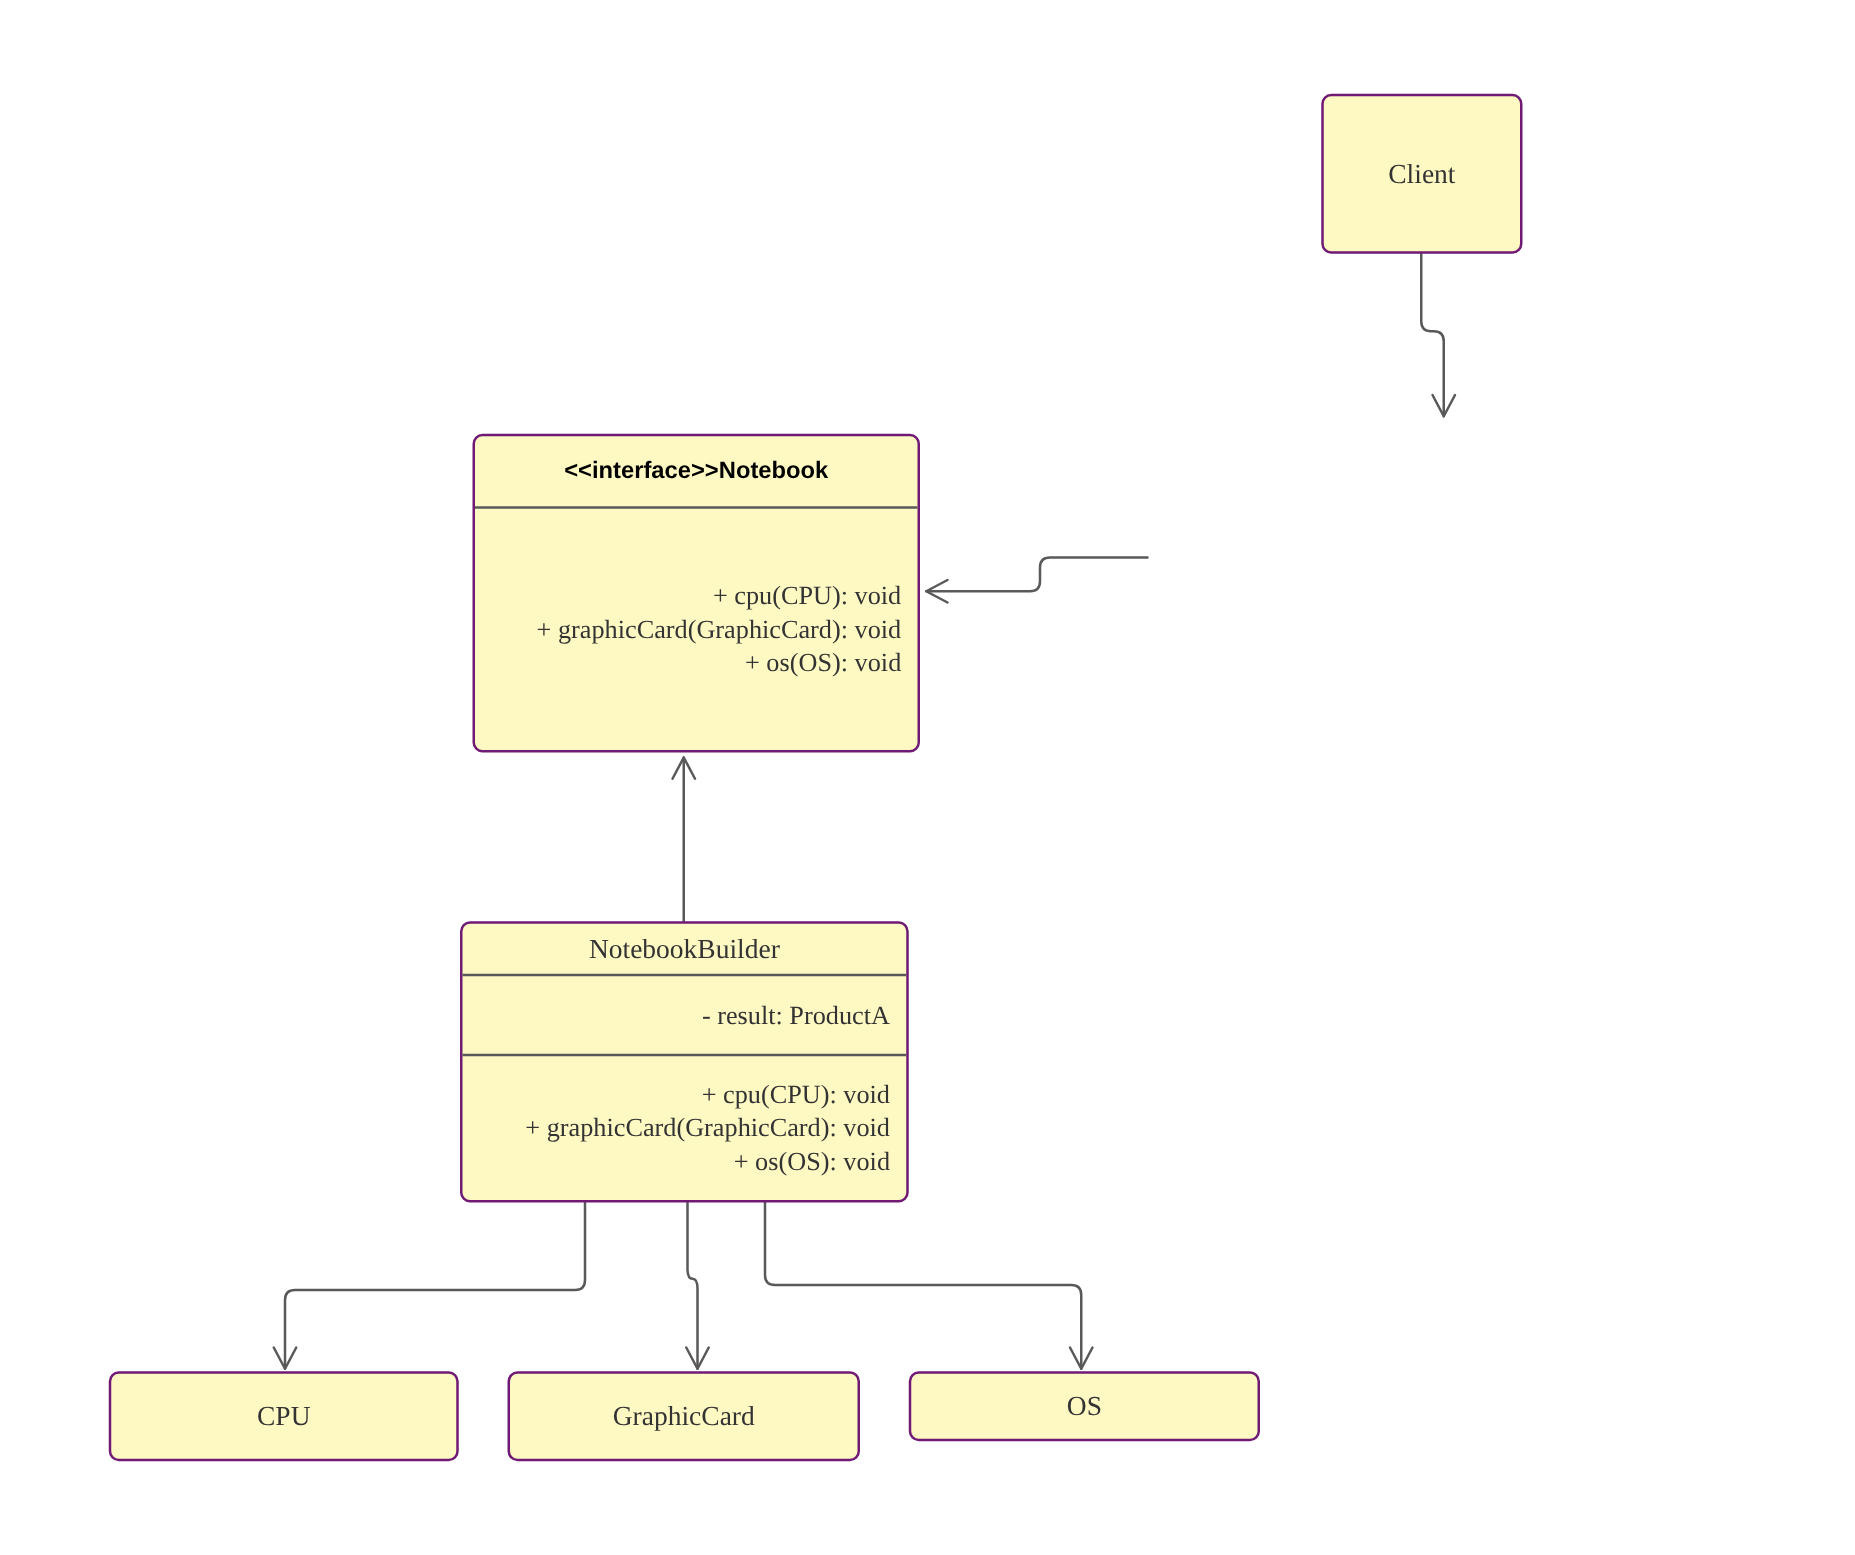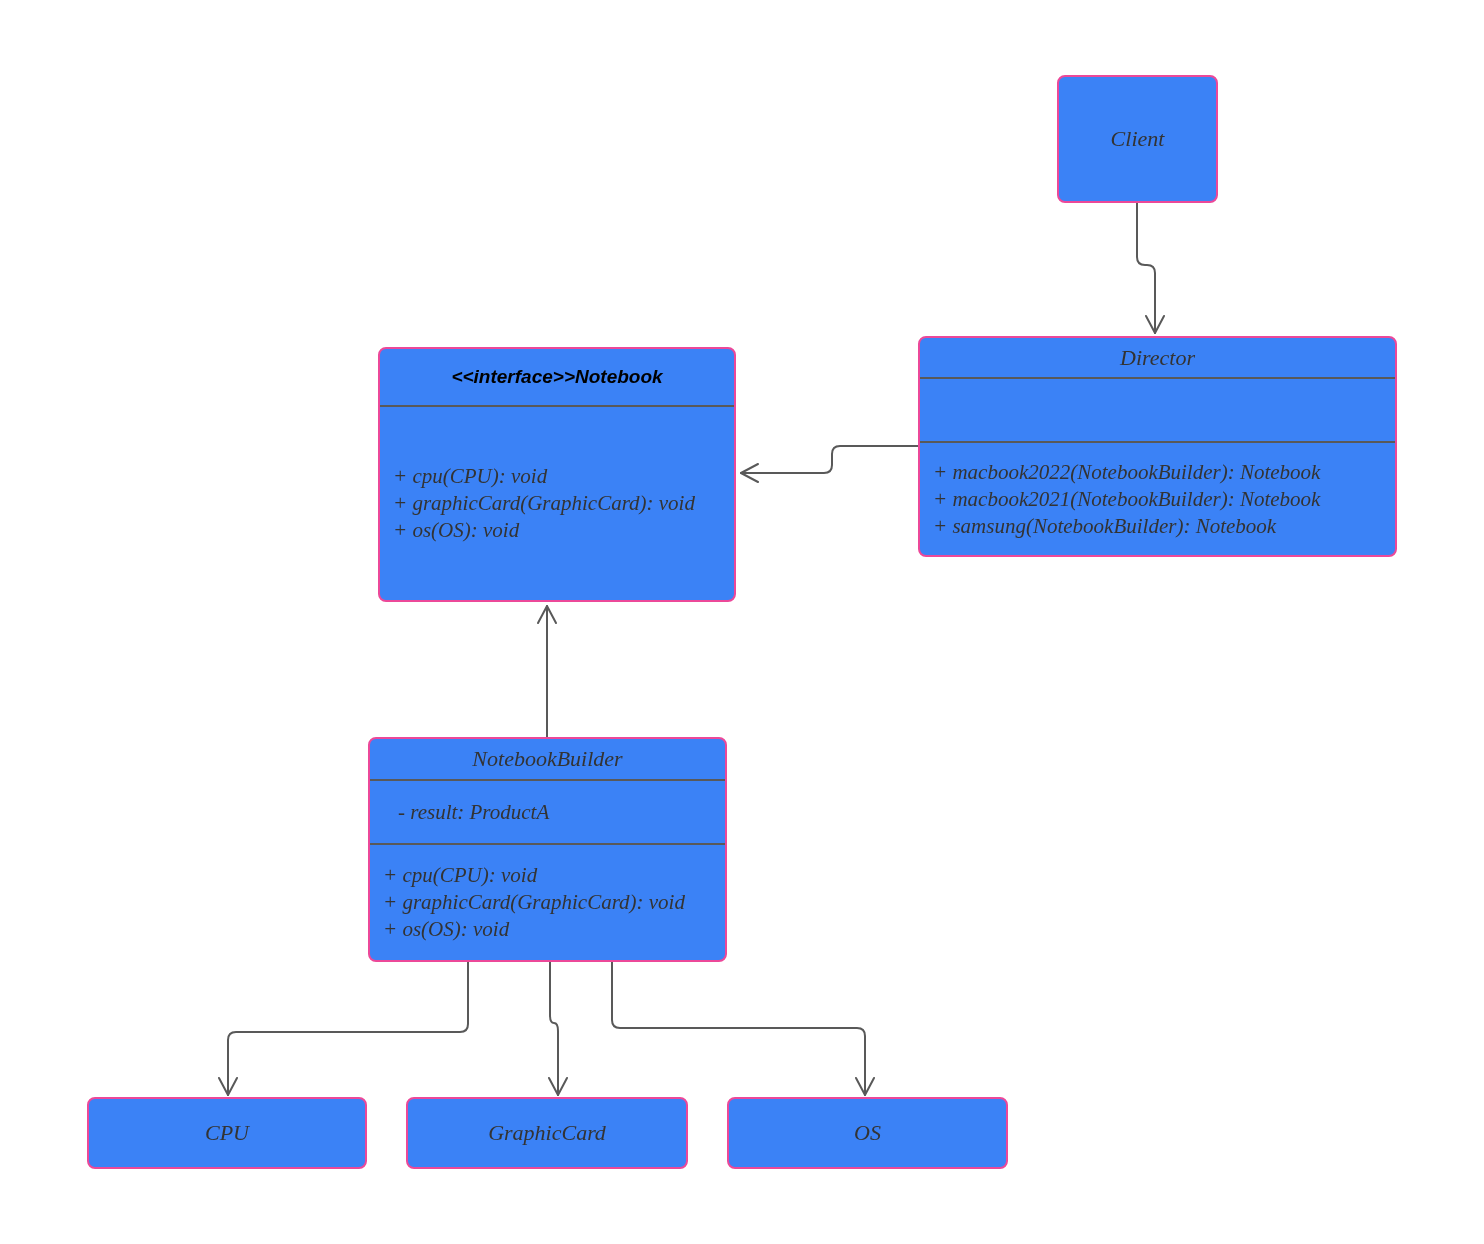--- a/index.html
+++ b/index.html
@@ -20,29 +20,29 @@
     position: absolute;
     left: 0;
     top: 0;
     width: 1484px;
     height: 1244px;
     pointer-events: none;
   }
   .node {
     position: absolute;
     box-sizing: border-box;
-    background: #3b82f6;
-    border: 2px solid #ec4899;
+    background: #fef9c3;
+    border: 2px solid #701a75;
     border-radius: 8px;
     display: flex;
     flex-direction: column;
-    font-style: italic;
   }
   .compartment {
     box-sizing: border-box;
+    align-items: flex-end;
   }
   .compartment + .compartment {
     border-top: 2px solid #595959;
   }
   .title-compartment {
     display: flex;
     flex-direction: row;
     align-items: center;
     justify-content: center;
     font-size: 22px;
@@ -74,21 +74,21 @@
   }
   .grow { flex: 1 1 auto; }
 
   
   #node-client          { left: 1057px; top: 75px;   width: 161px; height: 128px; }
   #node-director        { left: 918px;  top: 336px;  width: 479px; height: 221px; }
   #node-builder         { left: 378px;  top: 347px;  width: 358px; height: 255px; }
   #node-notebookbuilder { left: 368px;  top: 737px;  width: 359px; height: 225px; }
   #node-cpu             { left: 87px;   top: 1097px; width: 280px; height: 72px;  }
   #node-graphiccard     { left: 406px;  top: 1097px; width: 282px; height: 72px;  }
-  #node-os              { left: 727px;  top: 1097px; width: 281px; height: 72px;  }
+  #node-os              { left: 727px;  top: 1097px; width: 281px; height: 56px;  }
 
   #node-director .title-compartment        { height: 39px; }
   #node-director .mid-compartment          { height: 64px; }
   #node-builder .title-compartment         { height: 56px; }
   #node-notebookbuilder .title-compartment { height: 40px; }
   #node-notebookbuilder .attr-compartment  { height: 64px; padding-left: 28px; }
 
   .edge-path {
     fill: none;
     stroke: #595959;
@@ -119,31 +119,20 @@
 
     <path class="edge-path" d="M550,962 V1015 Q550,1023 554,1023 Q558,1023 558,1031 V1095" marker-end="url(#openArrow)"></path>
 
     <path class="edge-path" d="M612,962 V1020 Q612,1028 620,1028 H857 Q865,1028 865,1036 V1095" marker-end="url(#openArrow)"></path>
   </svg>
 
   <div class="node simple-node" id="node-client">
     <div>Client</div>
   </div>
 
-  <div class="node" id="node-director">
-    <div class="compartment title-compartment">
-      <div>Director</div>
-    </div>
-    <div class="compartment mid-compartment"></div>
-    <div class="compartment members-compartment grow">
-      <div class="member">+ macbook2022(NotebookBuilder): Notebook</div>
-      <div class="member">+ macbook2021(NotebookBuilder): Notebook</div>
-      <div class="member">+ samsung(NotebookBuilder): Notebook</div>
-    </div>
-  </div>
 
   <div class="node" id="node-builder">
     <div class="compartment title-compartment">
       <div class="stereotype-line">&lt;&lt;interface&gt;&gt;</div>
       <div class="interface-name-line">Notebook</div>
     </div>
     <div class="compartment members-compartment grow">
       <div class="member">+ cpu(CPU): void</div>
       <div class="member">+ graphicCard(GraphicCard): void</div>
       <div class="member">+ os(OS): void</div>

